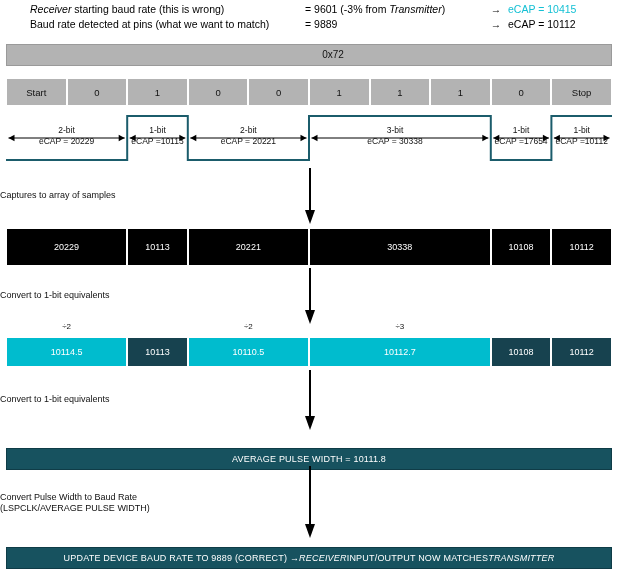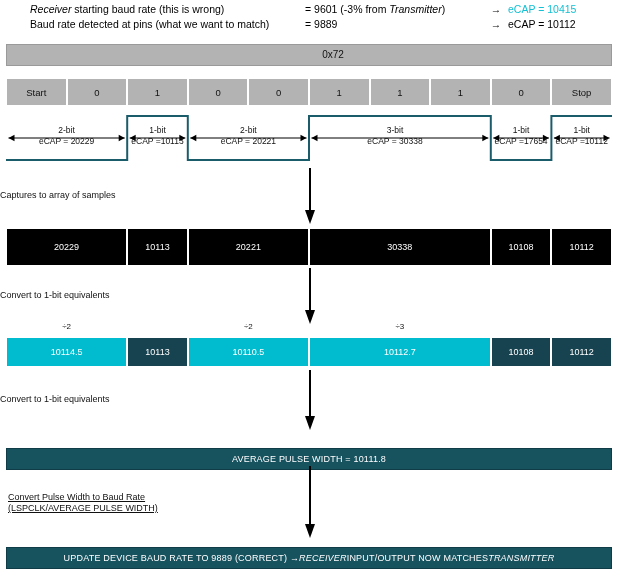--- a/index.html
+++ b/index.html
@@ -232,21 +232,21 @@
     <span class="cap" style="display:inline-block;position:absolute;left:0;top:24px;width:620px;">Convert to 1-bit equivalents</span>
   </div>
 
   <div class="sum-bar" style="top:448px;">AVERAGE PULSE WIDTH = 10111.8</div>
 
   <div class="flow" style="top:466px;height:74px;">
     <svg class="flow-svg" width="20" height="74" viewBox="0 0 20 74" style="left:300px;">
       <line x1="10" y1="0" x2="10" y2="64" stroke="#000" stroke-width="2"></line>
       <polygon points="10,72 5,58 15,58" fill="#000"></polygon>
     </svg>
-    <span class="cap" style="display:inline-block;position:absolute;left:8px;top:26px;width:532px;text-decoration:underline;">Convert Pulse Width to Baud Rate
+    <span class="cap" style="display:inline-block;position:absolute;left:0;top:26px;width:532px;">Convert Pulse Width to Baud Rate
 (LSPCLK/AVERAGE PULSE WIDTH)</span>
   </div>
 
   <div class="sum-bar" style="top:547px;text-align:right;">
     <span>UPDATE DEVICE BAUD RATE TO 9889 (CORRECT) → </span>
       <span class="ital">RECEIVER</span>
       <span> INPUT/OUTPUT NOW MATCHES </span>
       <span class="ital">TRANSMITTER</span>
   </div>
 

